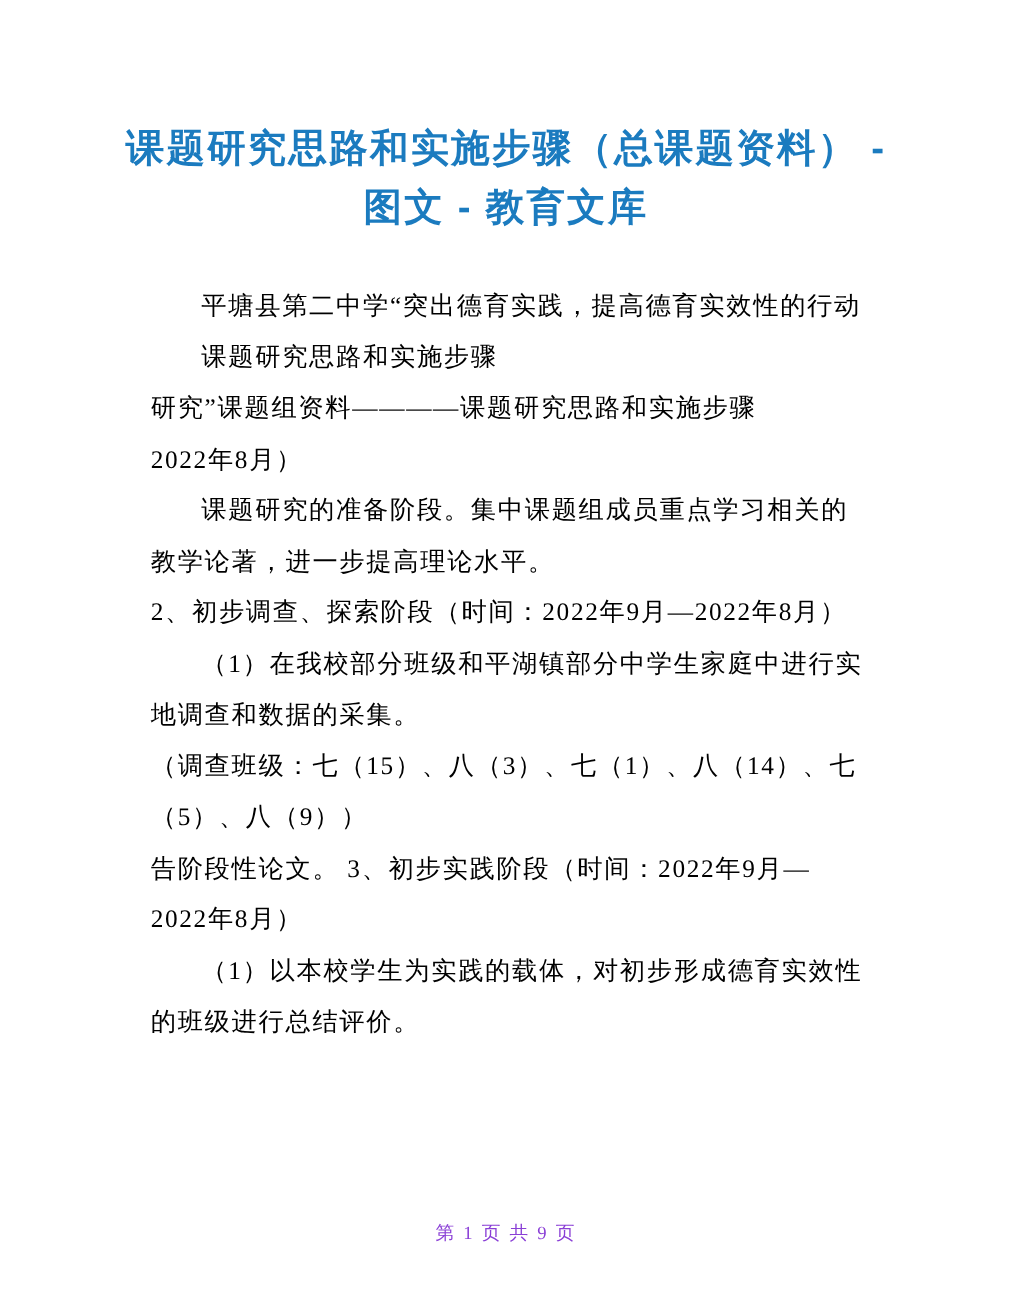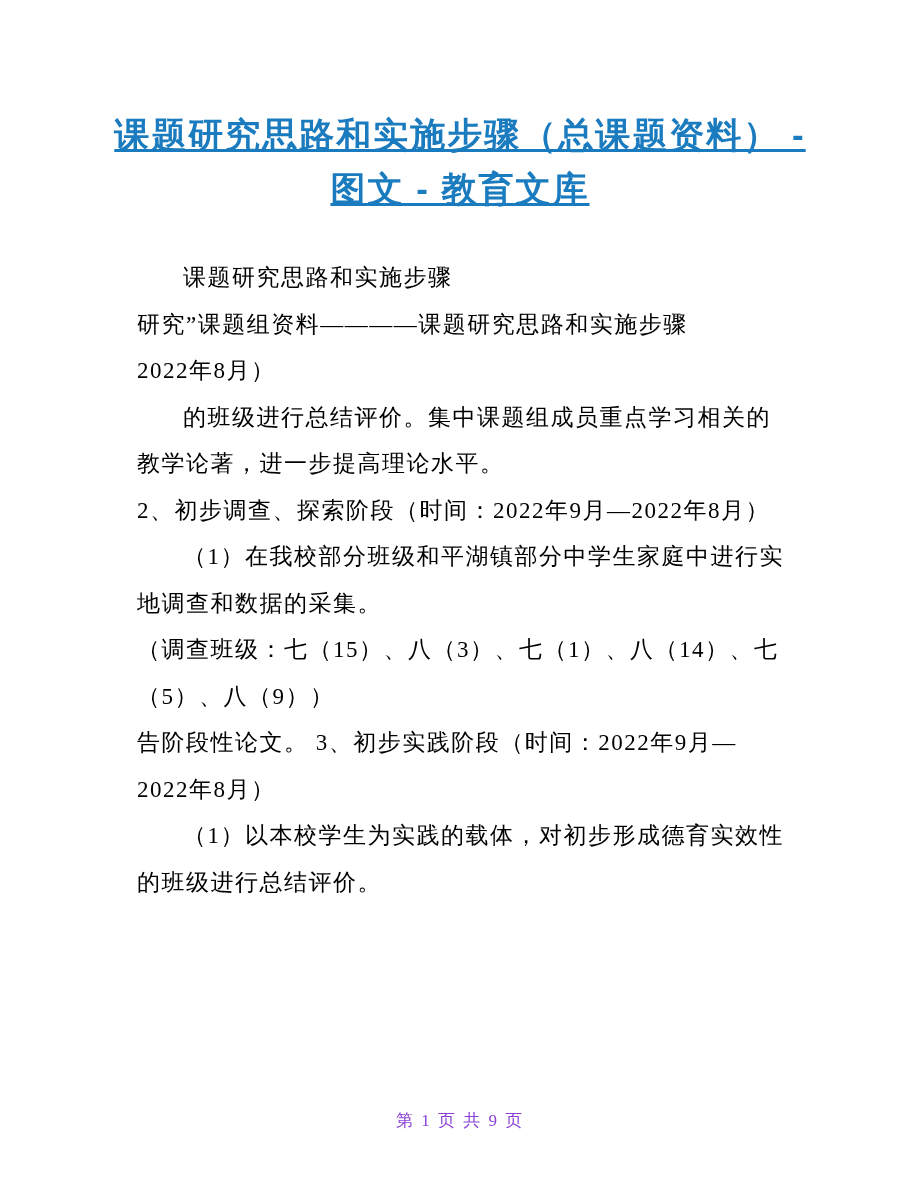--- a/index.html
+++ b/index.html
@@ -19,21 +19,20 @@
     position: absolute;
     top: 108px;
     left: 60px;
     right: 60px;
     text-align: center;
     font-family: "Liberation Sans", sans-serif;
     font-weight: bold;
     font-size: 35px;
     line-height: 54px;
     letter-spacing: 2px;
-    text-decoration: underline;
   }
   .doc-body {
     position: absolute;
     top: 255px;
     left: 137px;
     width: 700px;
     font-size: 23px;
     line-height: 46.5px;
     color: #000000;
     letter-spacing: 1.5px;
@@ -59,24 +58,25 @@
 <body>
 
 <div class="page">
 
   <div class="doc-title" style="color: rgb(27, 123, 191);">
     <div class="title-line">课题研究思路和实施步骤（总课题资料） -</div>
     <div class="title-line">图文 - 教育文库</div>
   </div>
 
   <div class="doc-body" style="color: rgb(0, 0, 0);">
+      <div class="line indent">平塘县第二中学“突出德育实践，提高德育实效性的行动</div>
       <div class="line indent">课题研究思路和实施步骤</div>
       <div class="line">研究”课题组资料————课题研究思路和实施步骤</div>
       <div class="line">2022年8月）</div>
-      <div class="line indent">的班级进行总结评价。集中课题组成员重点学习相关的</div>
+      <div class="line indent">课题研究的准备阶段。集中课题组成员重点学习相关的</div>
       <div class="line">教学论著，进一步提高理论水平。</div>
       <div class="line">2、初步调查、探索阶段（时间：2022年9月—2022年8月）</div>
       <div class="line indent">（1）在我校部分班级和平湖镇部分中学生家庭中进行实</div>
       <div class="line">地调查和数据的采集。</div>
       <div class="line">（调查班级：七（15）、八（3）、七（1）、八（14）、七</div>
       <div class="line">（5）、八（9））</div>
       <div class="line">告阶段性论文。 3、初步实践阶段（时间：2022年9月—</div>
       <div class="line">2022年8月）</div>
       <div class="line indent">（1）以本校学生为实践的载体，对初步形成德育实效性</div>
       <div class="line">的班级进行总结评价。</div>

